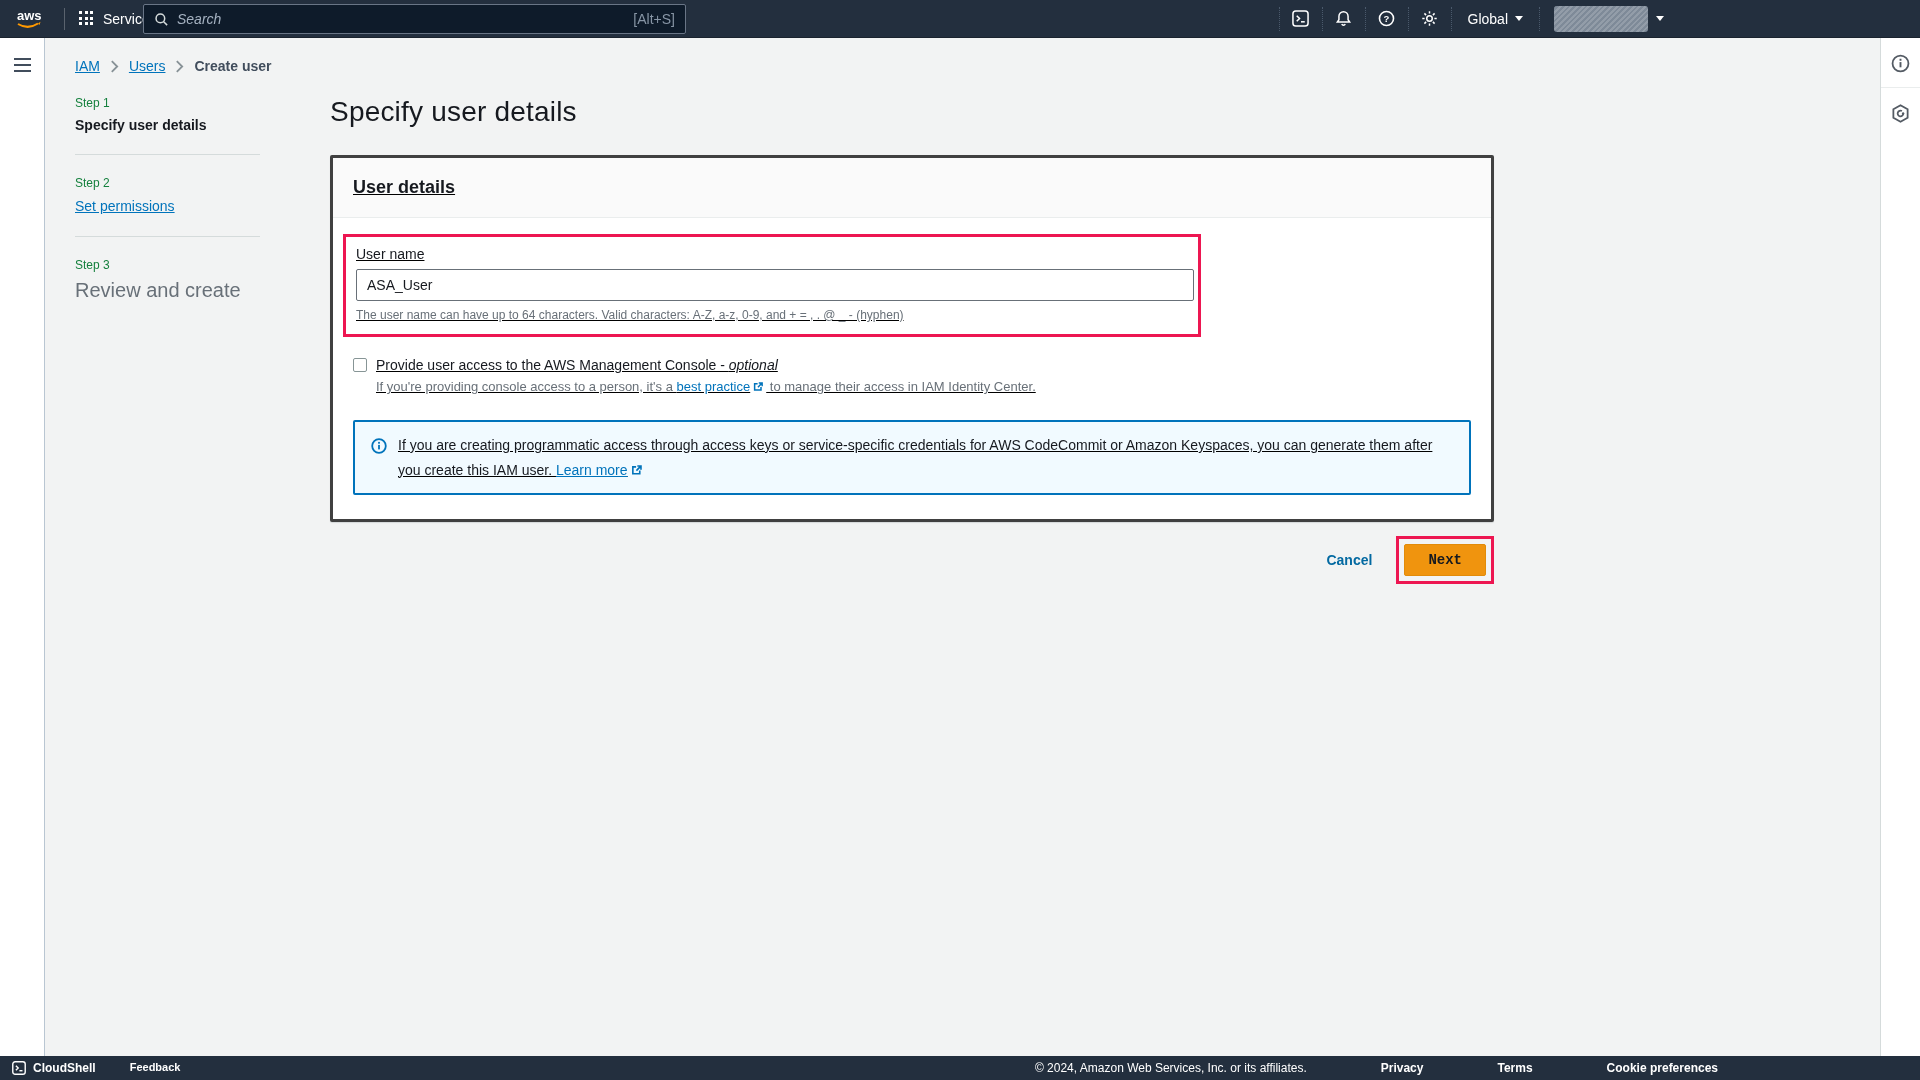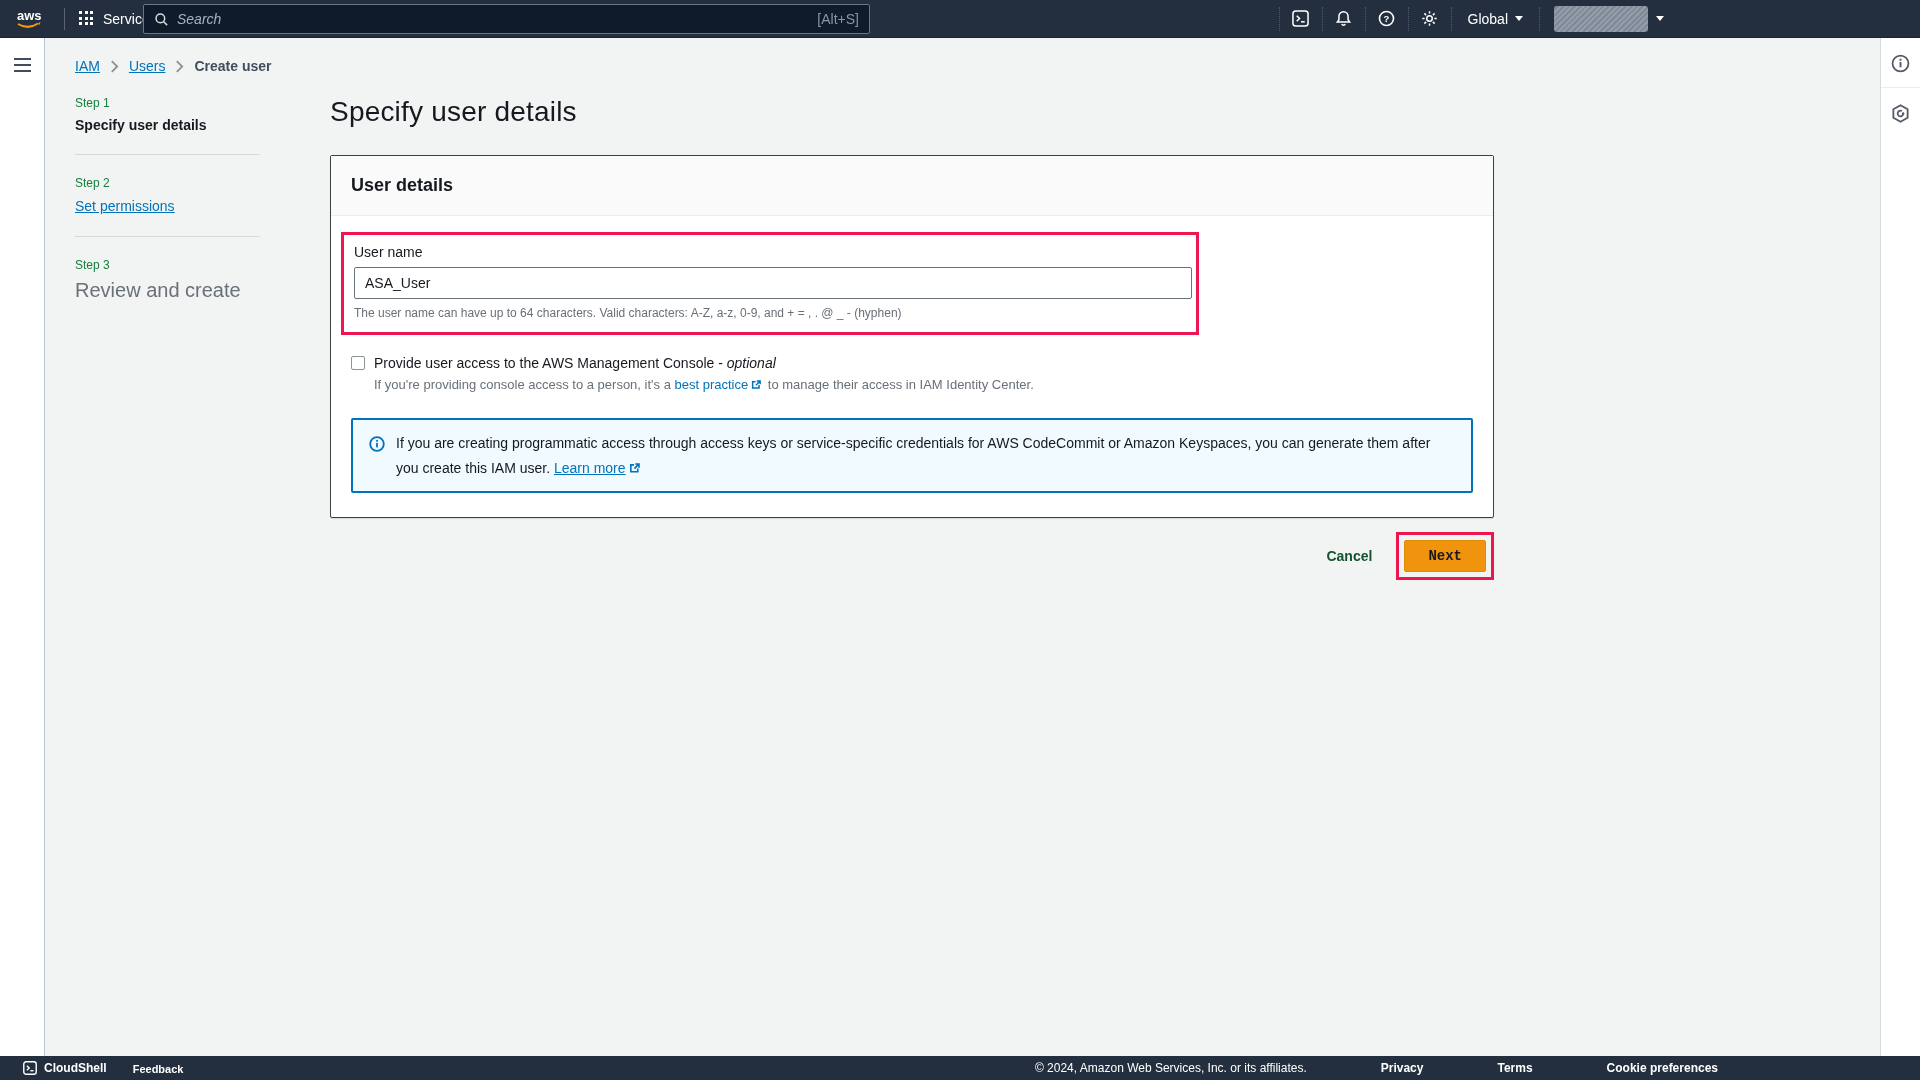--- a/index.html
+++ b/index.html
@@ -8,21 +8,21 @@
 
   
   .topnav { position:absolute; top:0; left:0; right:0; height:38px; background:#232f3e;
             display:flex; align-items:center; color:#fff; z-index:30; border-bottom:1px solid #1a232e;}
   .aws-logo { margin-left:14px; display:flex; align-items:flex-start; cursor:pointer; }
   .nav-divider { width:1px; height:22px; background:rgba(255,255,255,.25); margin:0 14px; }
   .services-btn { display:flex; align-items:center; gap:9px; font-size:14px; color:#fff;
                   background:none; border:none; cursor:pointer; font-family:inherit; }
   .grid-icon { width:15px; height:15px; display:grid; grid-template-columns:repeat(3,1fr); gap:2px; }
   .grid-icon i { background:#fff; width:3px; height:3px; display:block; }
-  .searchbox { position:absolute; left:143px; top:4px; width:727px; height:30px;
+  .searchbox { position:absolute; left:143px; top:4px; width:543px; height:30px;
                background:#0e1b2a; border:1px solid #697586; border-radius:2px;
                display:flex; align-items:center; padding:0 10px; gap:8px; }
   .searchbox input { flex:1; background:transparent; border:none; outline:none; color:#eaeded;
                      font-size:14px; font-family:inherit; }
   .searchbox input::placeholder { color:#a4b1c0; font-style:italic; }
   .shortcut { color:#8795a5; font-size:14px; }
   .nav-right { margin-left:auto; display:flex; align-items:center; padding-right:256px; height:100%; }
   .nav-iconbtn { width:42px; height:100%; display:flex; align-items:center; justify-content:center;
                  background:none; border:none; cursor:pointer; }
   .nav-sep { width:1px; height:24px; border-left:1px dotted #4a596b; }
@@ -42,21 +42,21 @@
   .hamburger i { display:block; width:17px; height:2px; background:#414d5c; margin-bottom:4px; }
   .right-rail { position:absolute; top:38px; bottom:24px; right:0; width:40px; background:#fff;
                 border-left:1px solid #d5dbdb; z-index:20; display:flex; flex-direction:column; align-items:center; }
   .rail-btn { width:100%; padding:16px 0 14px; background:none; border:none; cursor:pointer;
               display:flex; justify-content:center; }
   .rail-divider { width:100%; height:1px; background:#eaeded; }
 
   
   .footer { position:absolute; bottom:0; left:0; right:0; height:24px; background:#232f3e;
             color:#fff; display:flex; align-items:center; font-size:12px; z-index:30; }
-  .footer-left { display:flex; align-items:flex-end; gap:26px; padding-left:23px; }
+  .footer-left { display:flex; align-items:flex-start; gap:34px; padding-left:12px; }
   .cloudshell-btn { display:flex; align-items:center; gap:7px; color:#fff; font-weight:700;
                     background:none; border:none; cursor:pointer; font-size:12px; font-family:inherit; }
   .feedback-btn { color:#ffffff; background:none; border:none; cursor:pointer; font-size:11px;
                   font-weight:700; font-family:inherit; }
   .footer-right { margin-left:auto; display:flex; align-items:center; gap:34px; padding-right:202px; }
   .footer-link { color:#fff; font-weight:700; text-decoration:none; cursor:pointer;margin-left:40px; }
 
   
   .content { position:absolute; top:38px; left:45px; right:40px; bottom:24px; background:#f2f3f3;
              padding:20px 0 0 30px; overflow:hidden; }
@@ -69,22 +69,22 @@
   .steps { width:185px; margin-right:70px; flex-shrink:0; }
   .step-eyebrow { font-size:12px; color:#15803d; margin-bottom:7px; }
   .step-title { font-size:14px; font-weight:700; color:#16191f; }
   .step-link { font-size:14px; color:#0073bb; text-decoration:underline; cursor:pointer; }
   .step-muted { font-size:20px; color:#687078; }
   .step-divider { border:0; border-top:1px solid #d5dbdb; margin:21px 0; }
 
   .main-col { width:1164px; }
   h1.page-title { font-size:28px; font-weight:400; color:#16191f; letter-spacing:.2px; }
 
-  .card { margin-top:27px; background:#fff; border:1px solid #404040; border-radius:2px;
-          box-shadow:0 1px 1px rgba(0,28,36,.12); }
+  .card { margin-top:27px; background:#fff; border:3px solid #404040; border-radius:2px;
+          box-shadow:0 1px 1px rgba(0,28,36,.12);text-decoration:underline; }
   .card-header { background:#fafafa; border-bottom:1px solid #eaeded; padding:19px 20px; }
   .card-header h2 { font-size:18px; font-weight:700; color:#16191f; }
   .card-body { padding:16px 20px 24px; }
 
   .red-annotation { border:3px solid #ed1651; }
   .field-box { margin-left:-10px; padding:9px 10px 12px; width:858px; }
   .field-label { font-size:14px; color:#16191f; margin-bottom:7px; }
   .text-input { width:838px; height:32px; border:1px solid #687078; border-radius:2px;
                 font-size:14px; padding:0 10px; color:#16191f; font-family:inherit; background:#fff; }
   .field-hint { font-size:12px; color:#687078; margin-top:7px; }
@@ -96,21 +96,21 @@
   .checkbox-hint { margin:6px 0 0 23px; font-size:13px; color:#687078; }
   .inline-link { color:#0073bb; text-decoration:none; cursor:pointer; }
   .inline-link.underlined { text-decoration:underline; }
   .extlink { vertical-align:-2px; margin:0 2px; }
 
   .alert { margin-top:26px; border:2px solid #0073bb; background:#f1faff; border-radius:2px;
            padding:11px 16px; display:flex; gap:11px; font-size:14px; color:#16191f; line-height:1.75; }
   .alert-icon { margin-top:5px; flex-shrink:0; }
 
   .actions { display:flex; justify-content:flex-end; align-items:center; margin-top:14px; }
-  .cancel-btn { background:none; border:none; color:#14532d; font-weight:700; font-size:14px;
+  .cancel-btn { background:none; border:none; color:#0369a1; font-weight:700; font-size:14px;
                 margin-right:24px; cursor:pointer; font-family:inherit; }
   .next-annotation { border:3px solid #ed1651; padding:5px;font-family:Liberation Mono, monospace; }
   .next-btn { background:#f0940e; border:1px solid #e28b09; color:#16191f; font-weight:700;
               font-size:14px; padding:7px 23px; border-radius:2px; cursor:pointer; font-family:inherit; }
 </style>
 </head>
 <body>
 
 <header class="topnav">
   <div class="aws-logo">

